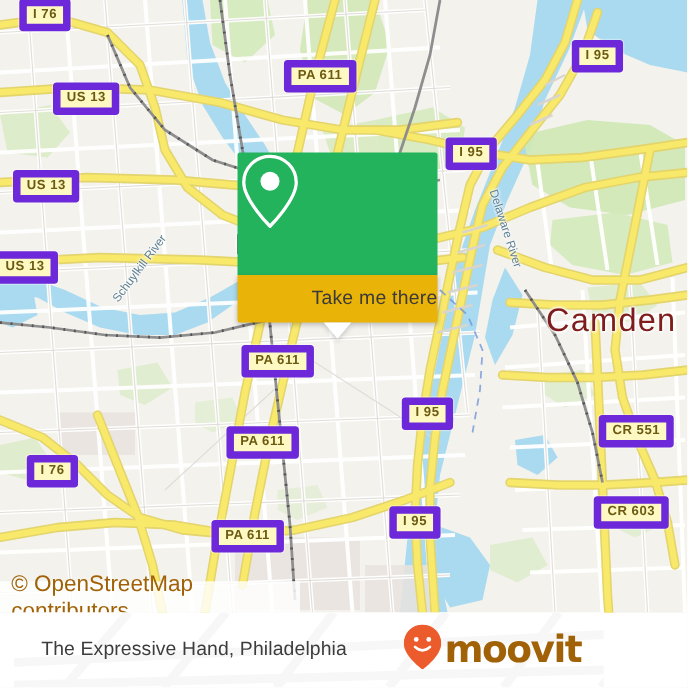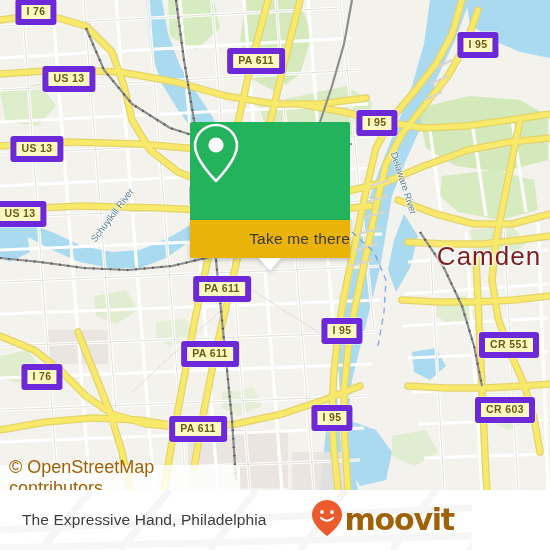--- a/index.html
+++ b/index.html
@@ -43,21 +43,21 @@
               border-right:11px solid transparent;border-top:13px solid #fff;
               filter:drop-shadow(0 2px 2px rgba(0,0,0,.18));}
 
   
   #attrib{position:absolute;left:0;top:465px;height:25px;width:240px;
           background:rgba(255,255,255,.82);
           display:flex;align-items:center;}
   #attrib span{font-size:18px;color:#a16207;padding-left:9px;}
 
   
-  #footer{position:absolute;left:0;top:490px;width:472px;height:60px;
+  #footer{position:absolute;left:11px;top:490px;width:472px;height:60px;
           background:#fff;overflow:hidden;}
   #footer-lines{position:absolute;left:0;top:0;width:550px;height:60px;opacity:.55;}
   #footer-title{position:absolute;left:22px;top:50%;transform:translateY(-50%);
                 font-size:15.5px;color:#3d3d3d;white-space:nowrap;letter-spacing:.1px;}
   #brand{position:absolute;right:18px;top:50%;transform:translateY(-50%);
          display:flex;align-items:center;gap:3px;}
   #brand-word{font-size:30px;color:#a16207;letter-spacing:-1.2px;
               font-family:"DejaVu Sans",sans-serif;font-weight:bold;line-height:30px;}
 </style>
 </head>

